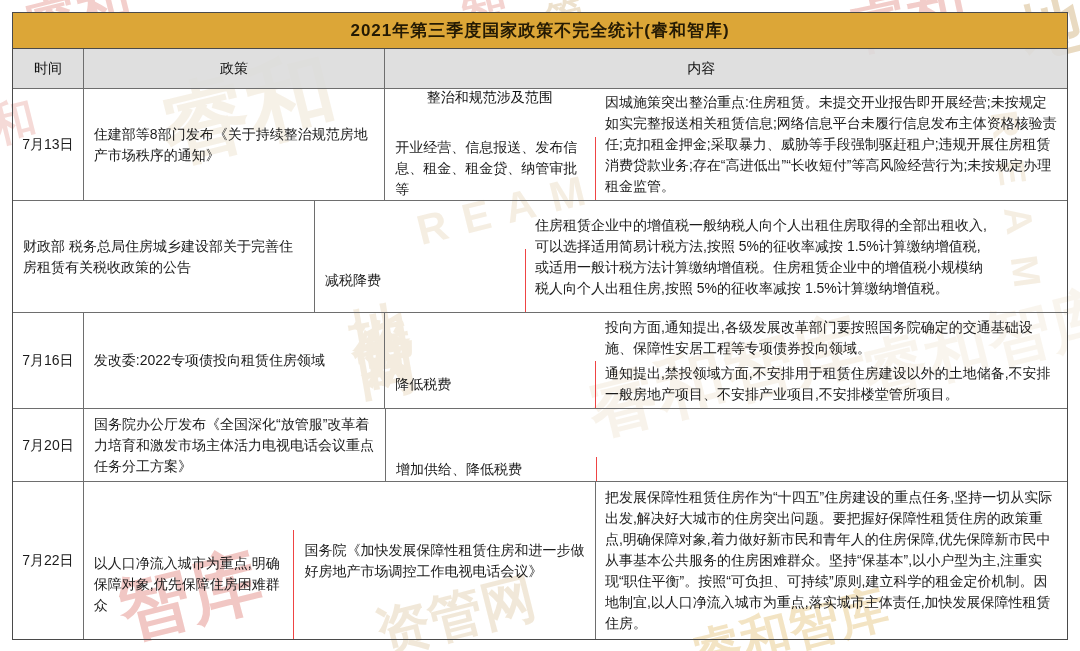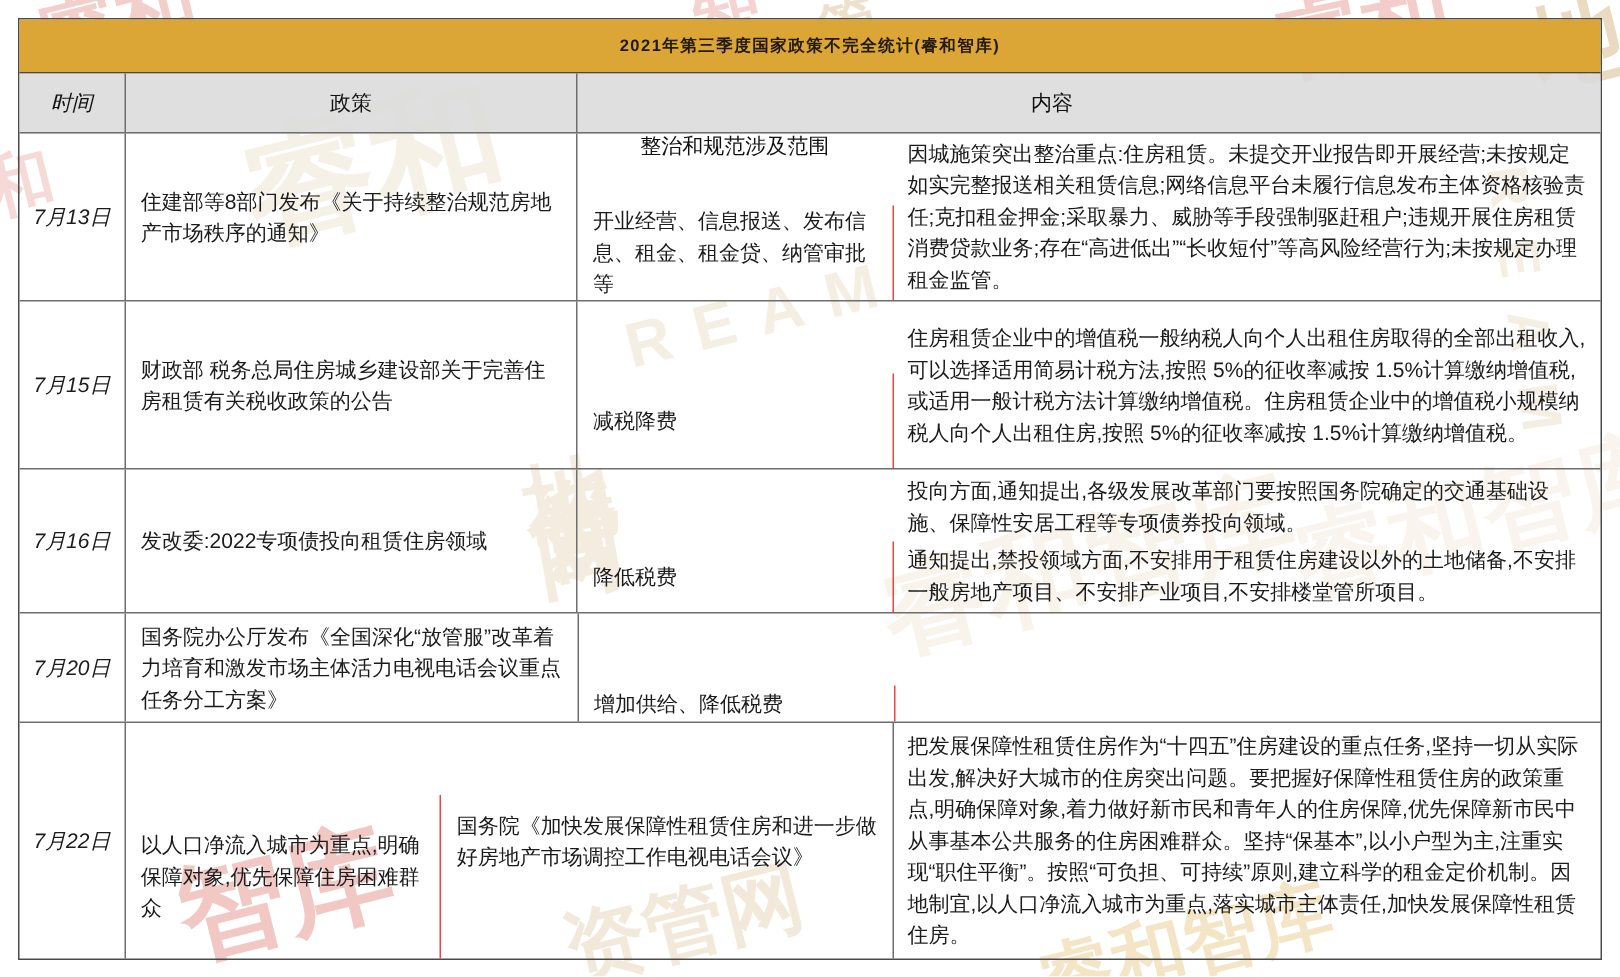--- a/index.html
+++ b/index.html
@@ -34,29 +34,29 @@
   .w15 { left:860px; top:300px; font-size:64px; transform:rotate(-14deg); opacity:.10; }
 
   
   .policy-table {
     position:absolute; left:12px; top:12px; width:1056px; z-index:1;
     border:1px solid #4a4a4a;
   }
   .t-title {
     height:36px; background:#dca637; border-bottom:1px solid #4a4a4a;
     display:flex; align-items:center; justify-content:center;
-    font-size:11px; font-weight:bold; color:#241a04; letter-spacing:1px;
+    font-size:17px; font-weight:bold; color:#241a04; letter-spacing:1px;
   }
   .t-row { display:flex; border-bottom:1px solid #6e6e6e; }
   .t-row:last-child { border-bottom:none; }
   .cell {
     display:flex; align-items:center;
     font-size:14px; line-height:21px;
   }
-  .c-time   { width:71px;  justify-content:center; text-align:center; border-right:1px solid #6e6e6e;font-style:italic; }
+  .c-time   { width:71px;  justify-content:center; text-align:center; border-right:1px solid #6e6e6e; }
   .c-policy { width:302px; padding:20px 10px; border-right:1px solid #6e6e6e; }
   .c-scope  { width:211px; padding:4px 10px; border-right:1px solid #ef4444;margin-top:48px; }
   .c-content{ width:472px; padding:4px 9px;justify-content:center; }
   .t-header { height:40px; background:rgba(219,219,219,.88); }
   .t-header .cell { font-size:14px; color:#111; }
   .t-header .c-policy, .t-header .c-scope { justify-content:center; padding:0; }
   .t-header .c-content { justify-content:center; padding:0 260px 0 0; }
   .r1 { height:112px; }
   .r2 { height:112px; }
   .r3 { height:96px; }
@@ -101,21 +101,20 @@
     <div class="t-row r1">
       <div class="cell c-time">7月13日</div>
       <div class="cell c-policy">住建部等8部门发布《关于持续整治规范房地产市场秩序的通知》</div>
       <div class="cell c-scope">开业经营、信息报送、发布信息、租金、租金贷、纳管审批等</div>
       <div class="cell c-content">
           <div class="para">因城施策突出整治重点:住房租赁。未提交开业报告即开展经营;未按规定如实完整报送相关租赁信息;网络信息平台未履行信息发布主体资格核验责任;克扣租金押金;采取暴力、威胁等手段强制驱赶租户;违规开展住房租赁消费贷款业务;存在“高进低出”“长收短付”等高风险经营行为;未按规定办理租金监管。</div>
         </div>
     </div>
 
     <div class="t-row r2">
-      <div class="cell c-time">7月15日</div>
       <div class="cell c-policy">财政部 税务总局住房城乡建设部关于完善住房租赁有关税收政策的公告</div>
       <div class="cell c-scope">减税降费</div>
       <div class="cell c-content">
           <div class="para">住房租赁企业中的增值税一般纳税人向个人出租住房取得的全部出租收入,可以选择适用简易计税方法,按照 5%的征收率减按 1.5%计算缴纳增值税,或适用一般计税方法计算缴纳增值税。住房租赁企业中的增值税小规模纳税人向个人出租住房,按照 5%的征收率减按 1.5%计算缴纳增值税。</div>
         </div>
     </div>
 
     <div class="t-row r3">
       <div class="cell c-time">7月16日</div>
       <div class="cell c-policy">发改委:2022专项债投向租赁住房领域</div>

